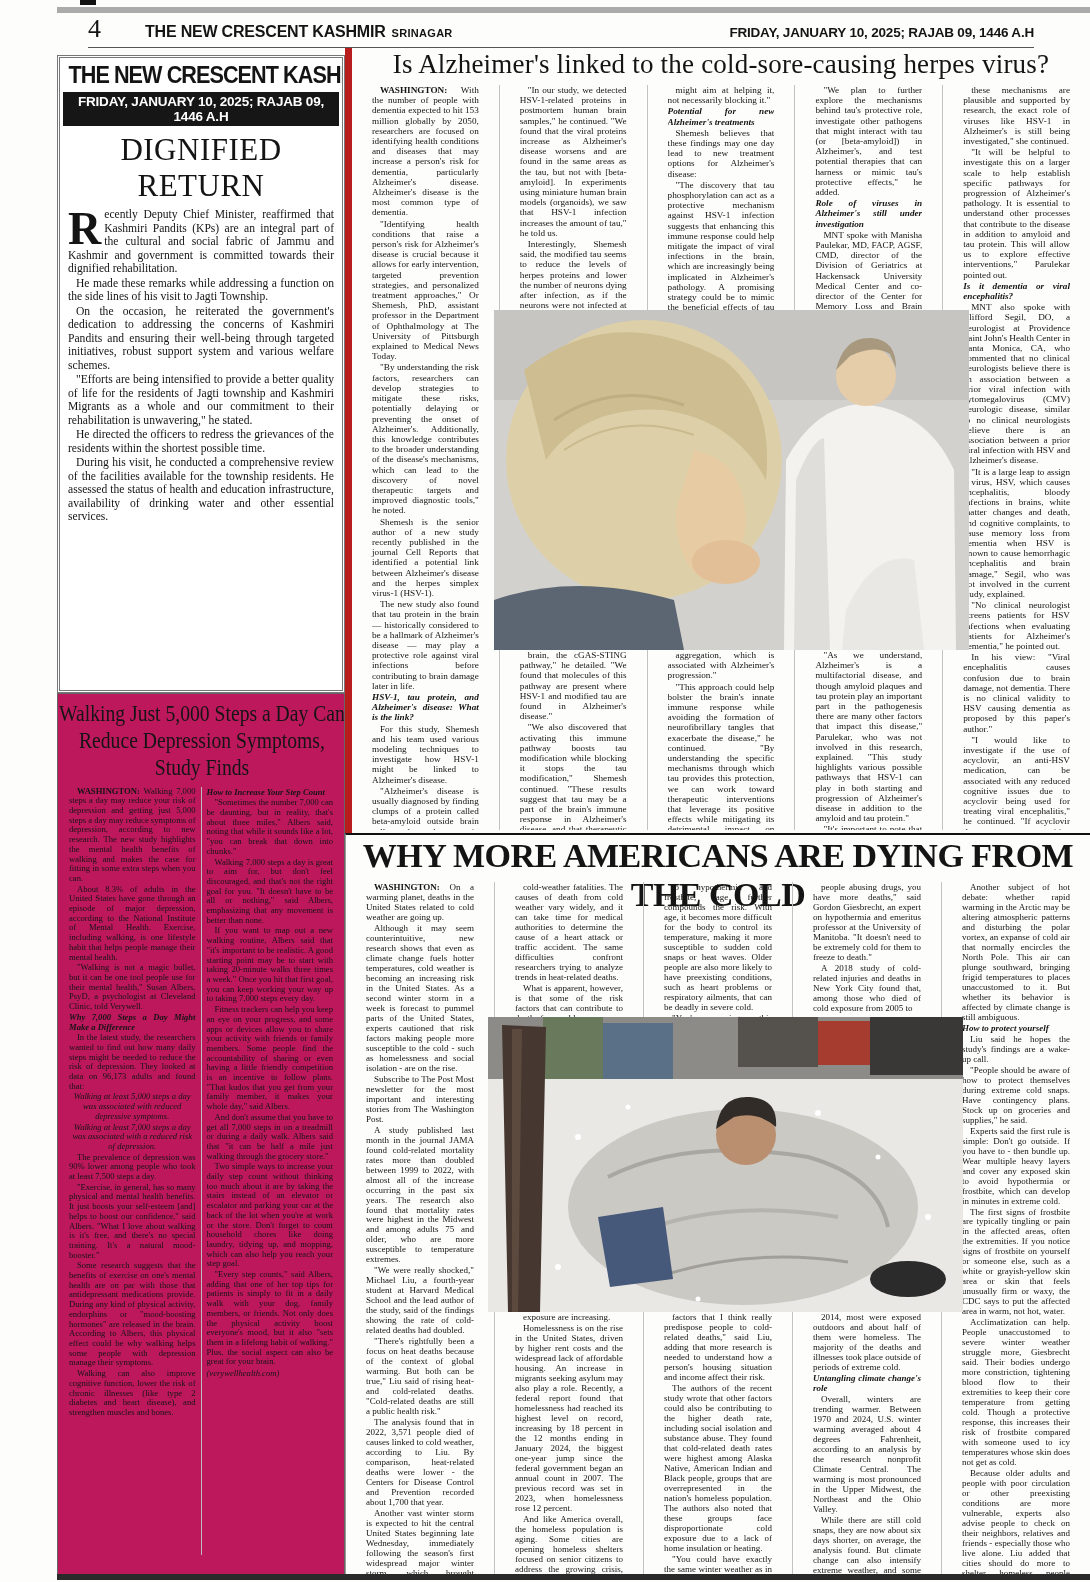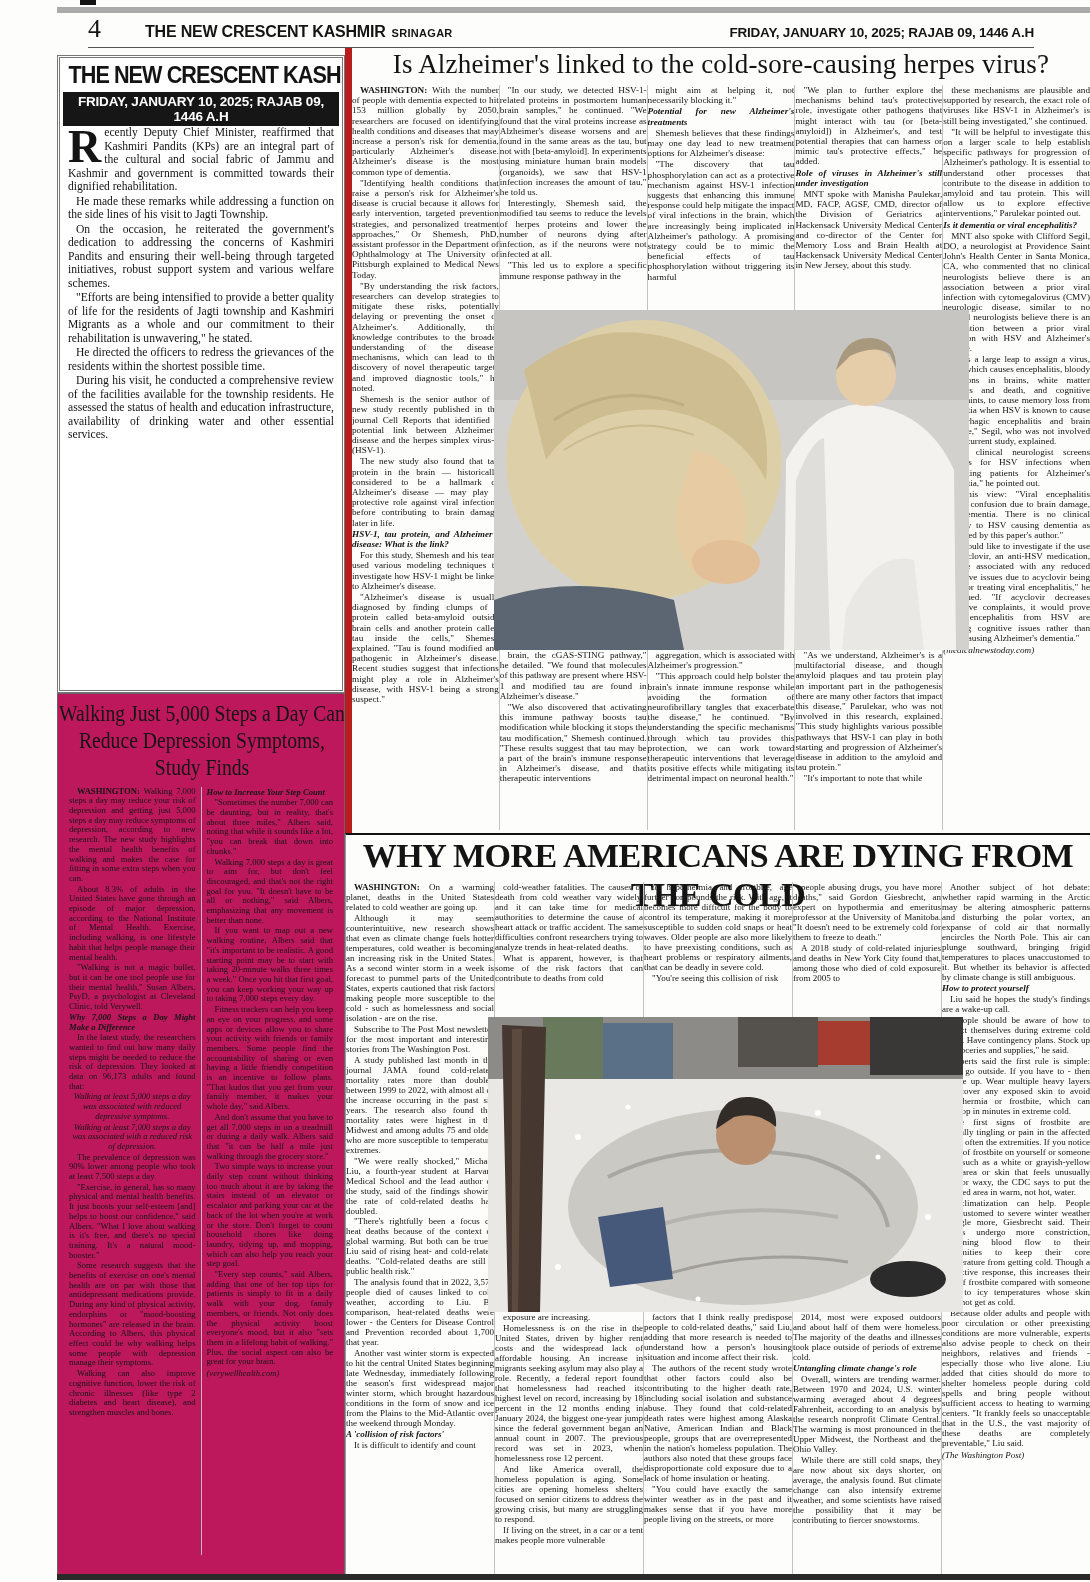--- a/index.html
+++ b/index.html
@@ -36,21 +36,21 @@
   .para{margin:0 0 1px;text-indent:8px;}
   .para.sub{font-style:italic;font-weight:bold;text-indent:0;margin-top:1px;}
   .para.ital{font-style:italic;text-indent:0;text-align:center;}
   .para.credit{font-style:italic;text-indent:0;text-align:left;margin-top:2px;}
   .para.lead{text-indent:0;}
   
   .alz{position:absolute;top:48px;left:345px;width:745px;height:785px;border-left:7px solid #b91c1c;
        box-sizing:border-box;overflow:hidden;}
   .alz-head{font-size:27px;font-weight:normal;text-align:center;margin:0;line-height:1.2;letter-spacing:.2px;}
   .acols{position:absolute;top:37px;left:0;right:0;height:745px;display:flex;}
-  .ncol{flex:1;padding:0 0;font-size:9.2px;line-height:1.11;text-align:justify;overflow:hidden;}
+  .ncol{flex:1;padding:0 20px;font-size:9.2px;line-height:1.11;text-align:justify;overflow:hidden;}
   .ncol + .ncol{border-left:1px solid #c2c2c2;}
   .a-top{height:225px;overflow:hidden;}
   .a-sp{height:340px;}
   .a-bot{height:180px;overflow:hidden;}
   .photo1{position:absolute;top:262px;left:142px;width:475px;height:340px;}
   .cold{position:absolute;top:833px;left:345px;width:745px;height:742px;border-left:1px solid #999;
         border-top:2px solid #111;box-sizing:border-box;overflow:hidden;}
   .cold-head{font-size:34px;font-weight:bold;text-align:center;margin:1px 0 0;letter-spacing:-.5px;line-height:1.15;}
   .ccols{position:absolute;top:47px;left:0;right:0;height:695px;display:flex;}
   .ccols .ncol{font-size:9px;}
@@ -71,20 +71,21 @@
   <div class="masthead">
     <span class="pageno">4</span>
     <span class="mast-title">THE NEW CRESCENT KASHMIR</span>
     <span class="mast-city">SRINAGAR</span>
     <span class="mast-date">FRIDAY, JANUARY 10, 2025; RAJAB 09, 1446  A.H</span>
   </div>
 
   <section class="editorial">
     <div class="ed-title">THE NEW CRESCENT KASHMIR</div>
     <div class="ed-datebar">FRIDAY, JANUARY 10, 2025; RAJAB 09, 1446 A.H</div>
+    <h2 class="ed-head">DIGNIFIED RETURN</h2>
     <div class="ed-body">
       <p class="para lead"><span class="dropcap">R</span><span>ecently Deputy Chief Minister, reaffirmed that Kashmiri Pandits (KPs) are an integral part of the cultural and social fabric of Jammu and Kashmir and government is committed towards their dignified rehabilitation.</span></p>
       <div>
           <p class="para">He made these remarks while addressing a function on the side lines of his visit to Jagti Township.</p>
           <p class="para">On the occasion, he reiterated the government's dedication to addressing the concerns of Kashmiri Pandits and ensuring their well-being through targeted initiatives, robust support system and various welfare schemes.</p>
           <p class="para">"Efforts are being intensified to provide a better quality of life for the residents of Jagti township and Kashmiri Migrants as a whole and our commitment to their rehabilitation is unwavering," he stated.</p>
           <p class="para">He directed the officers to redress the grievances of the residents within the shortest possible time.</p>
           <p class="para">During his visit, he conducted a comprehensive review of the facilities available for the township residents. He assessed the status of health and education infrastructure, availability of drinking water and other essential services.</p>
         </div>
     </div>

